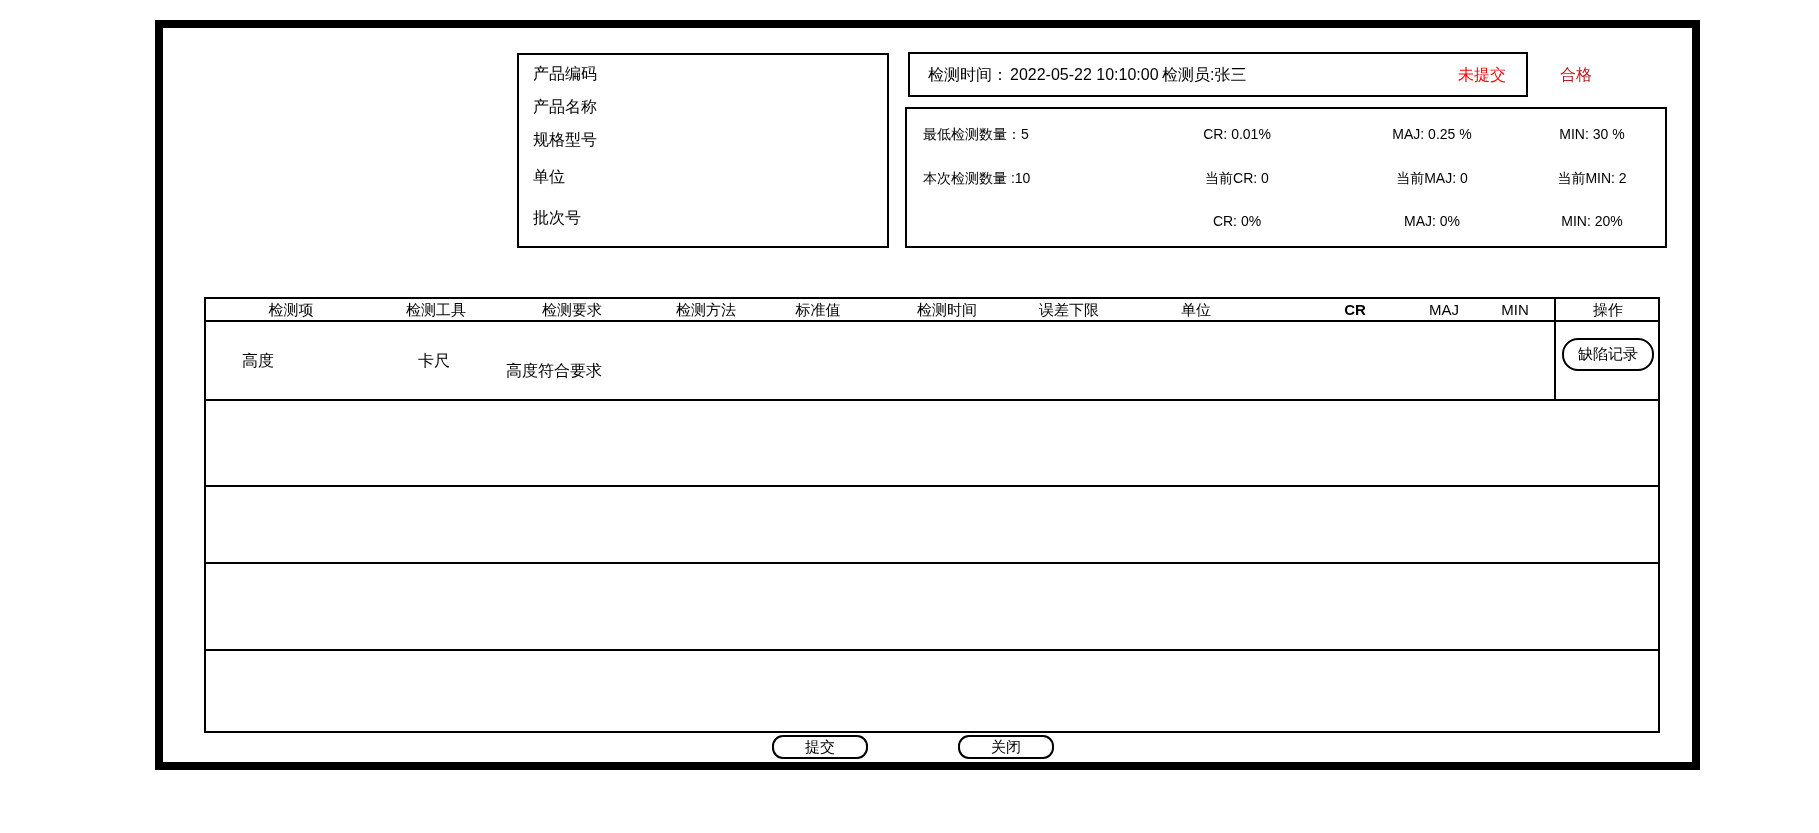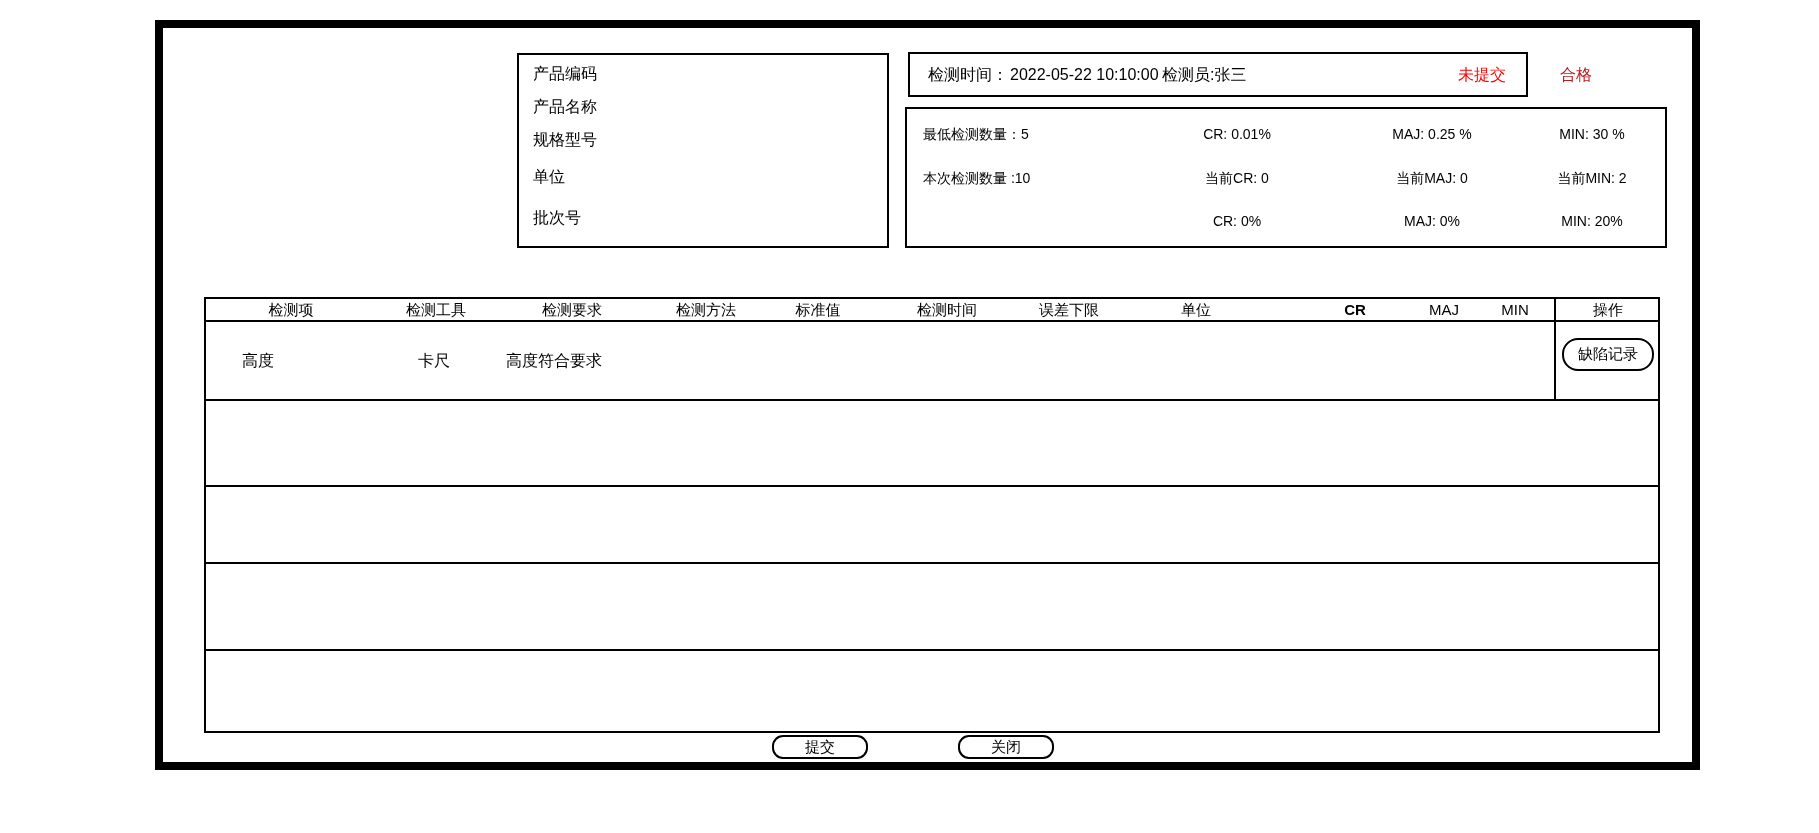--- a/index.html
+++ b/index.html
@@ -117,20 +117,20 @@
     <div class="hline" style="top:21px;"></div>
     <div class="vline" style="left:1348px;top:0;height:100px;"></div>
     <div class="hline" style="top:100px;"></div>
     <div class="hline" style="top:186px;"></div>
     <div class="hline" style="top:263px;"></div>
     <div class="hline" style="top:350px;"></div>
 
     <div>
       <div class="cellv" style="left:36px;">高度</div>
       <div class="cellv" style="left:200px;margin-left:12px;">卡尺</div>
-      <div class="cellv" style="left:300px;">高度符合要求</div>
+      <div class="cellv" style="left:300px;margin-top:10px;">高度符合要求</div>
       <button class="wire-btn defect-btn">缺陷记录</button>
     </div>
   </div>
 
   <button class="wire-btn footer-btn submit-btn">提交</button>
   <button class="wire-btn footer-btn close-btn">关闭</button>
 </div>
 
 </body></html>

